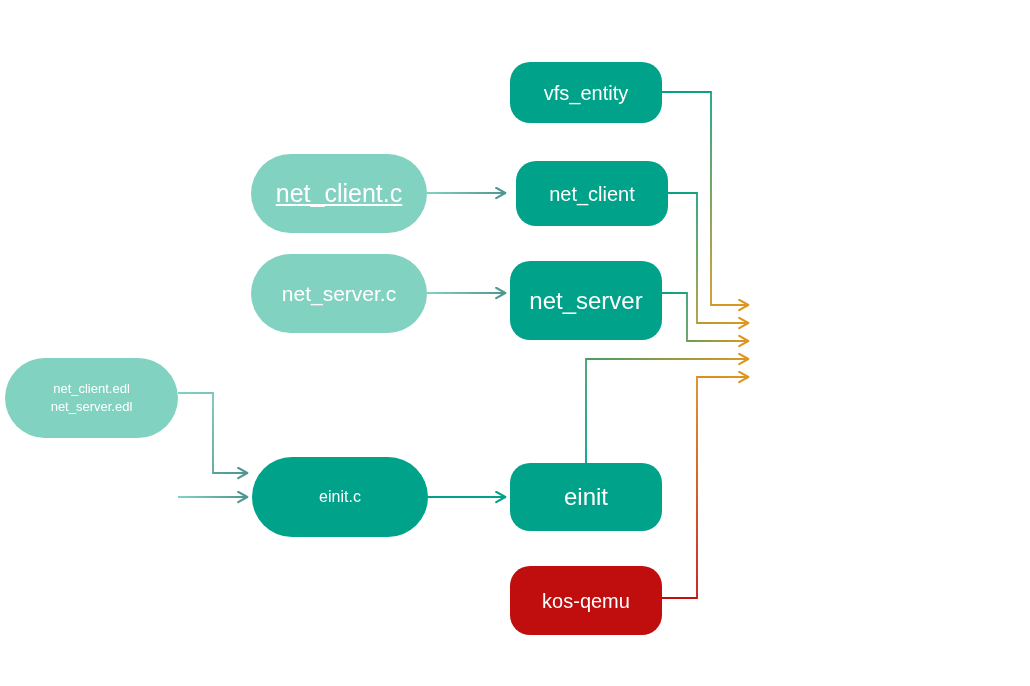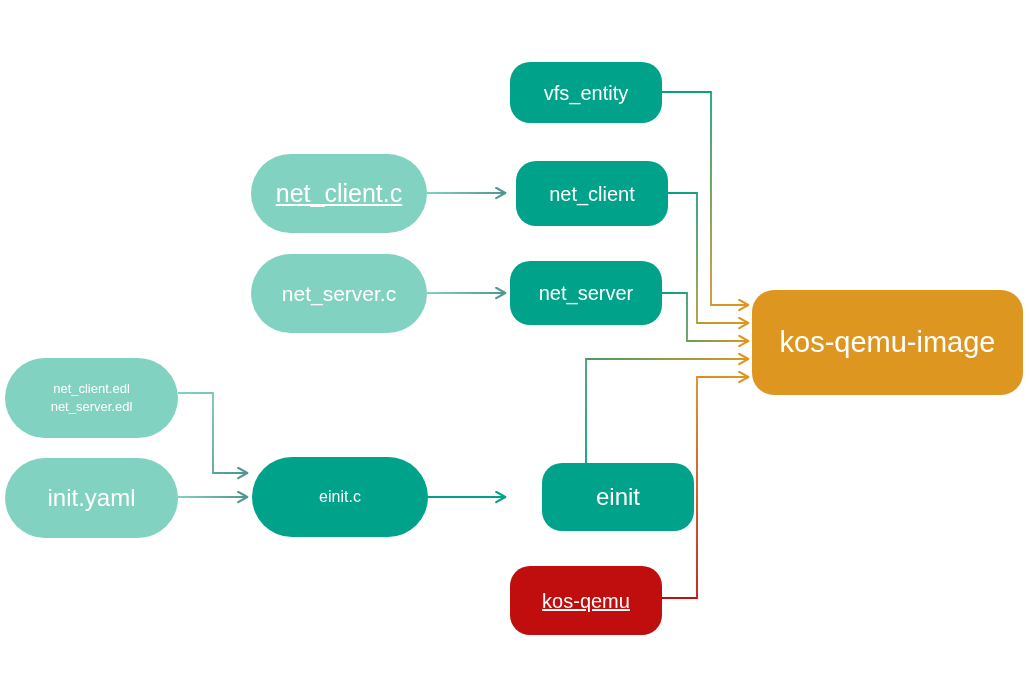--- a/index.html
+++ b/index.html
@@ -23,34 +23,34 @@
   .node{
     position:absolute;
     display:flex;align-items:center;justify-content:center;
     color:var(--text);
     text-align:center;
     box-sizing:border-box;
     line-height:1.3;
   }
   .teal{background:var(--teal);}
   .light{background:var(--light-teal);}
-  .red{background:var(--red);text-decoration:underline;}
+  .red{background:var(--red);}
   .orange{background:var(--orange);}
   .rect{border-radius:20px;}
   .pill{border-radius:42px;}
 
   #n-vfs       {left:510px;top:62px;width:152px;height:61px;font-size:20px;}
   #n-ncc       {left:251px;top:154px;width:176px;height:79px;font-size:25px;text-decoration:underline;}
   #n-nc        {left:510px;top:161px;width:152px;height:65px;font-size:20px;margin-left:6px;}
   #n-nsc       {left:251px;top:254px;width:176px;height:79px;font-size:21px;}
-  #n-ns        {left:510px;top:261px;width:152px;height:64px;font-size:20px;}
+  #n-ns        {left:510px;top:261px;width:152px;height:79px;font-size:24px;}
   #n-edl       {left:5px;top:358px;width:173px;height:80px;font-size:13px;line-height:1.4;}
   #n-iy        {left:5px;top:458px;width:173px;height:80px;font-size:24px;}
   #n-ec        {left:252px;top:457px;width:176px;height:80px;font-size:16px;}
-  #n-en        {left:510px;top:463px;width:152px;height:68px;font-size:24px;margin-left:32px;}
+  #n-en        {left:510px;top:463px;width:152px;height:68px;font-size:24px;}
   #n-kq        {left:510px;top:566px;width:152px;height:69px;font-size:20px;}
   #n-img       {left:752px;top:290px;width:271px;height:105px;font-size:29px;border-radius:22px;font-weight:300;}
 </style>
 </head>
 <body>
 
 <div class="canvas">
 
   <svg class="edges" width="1030" height="686" viewBox="0 0 1030 686">
     <defs>
@@ -136,33 +136,27 @@
     <span>net_server</span>
   </div>
 
   <div class="node light pill" id="n-edl">
     <span>
       <span style="display:block">net_client.edl</span>
       <span style="display:block">net_server.edl</span>
     </span>
   </div>
 
-  <div class="node light pill" id="n-iy">
-    <span>init.yaml</span>
-  </div>
 
   <div class="node teal pill" id="n-ec">
     <span>einit.c</span>
   </div>
 
   <div class="node teal rect" id="n-en">
     <span>einit</span>
   </div>
 
   <div class="node red rect" id="n-kq">
     <span>kos-qemu</span>
   </div>
 
-  <div class="node orange" id="n-img">
-    <span>kos-qemu-image</span>
-  </div>
 
 </div>
 
 </body></html>

